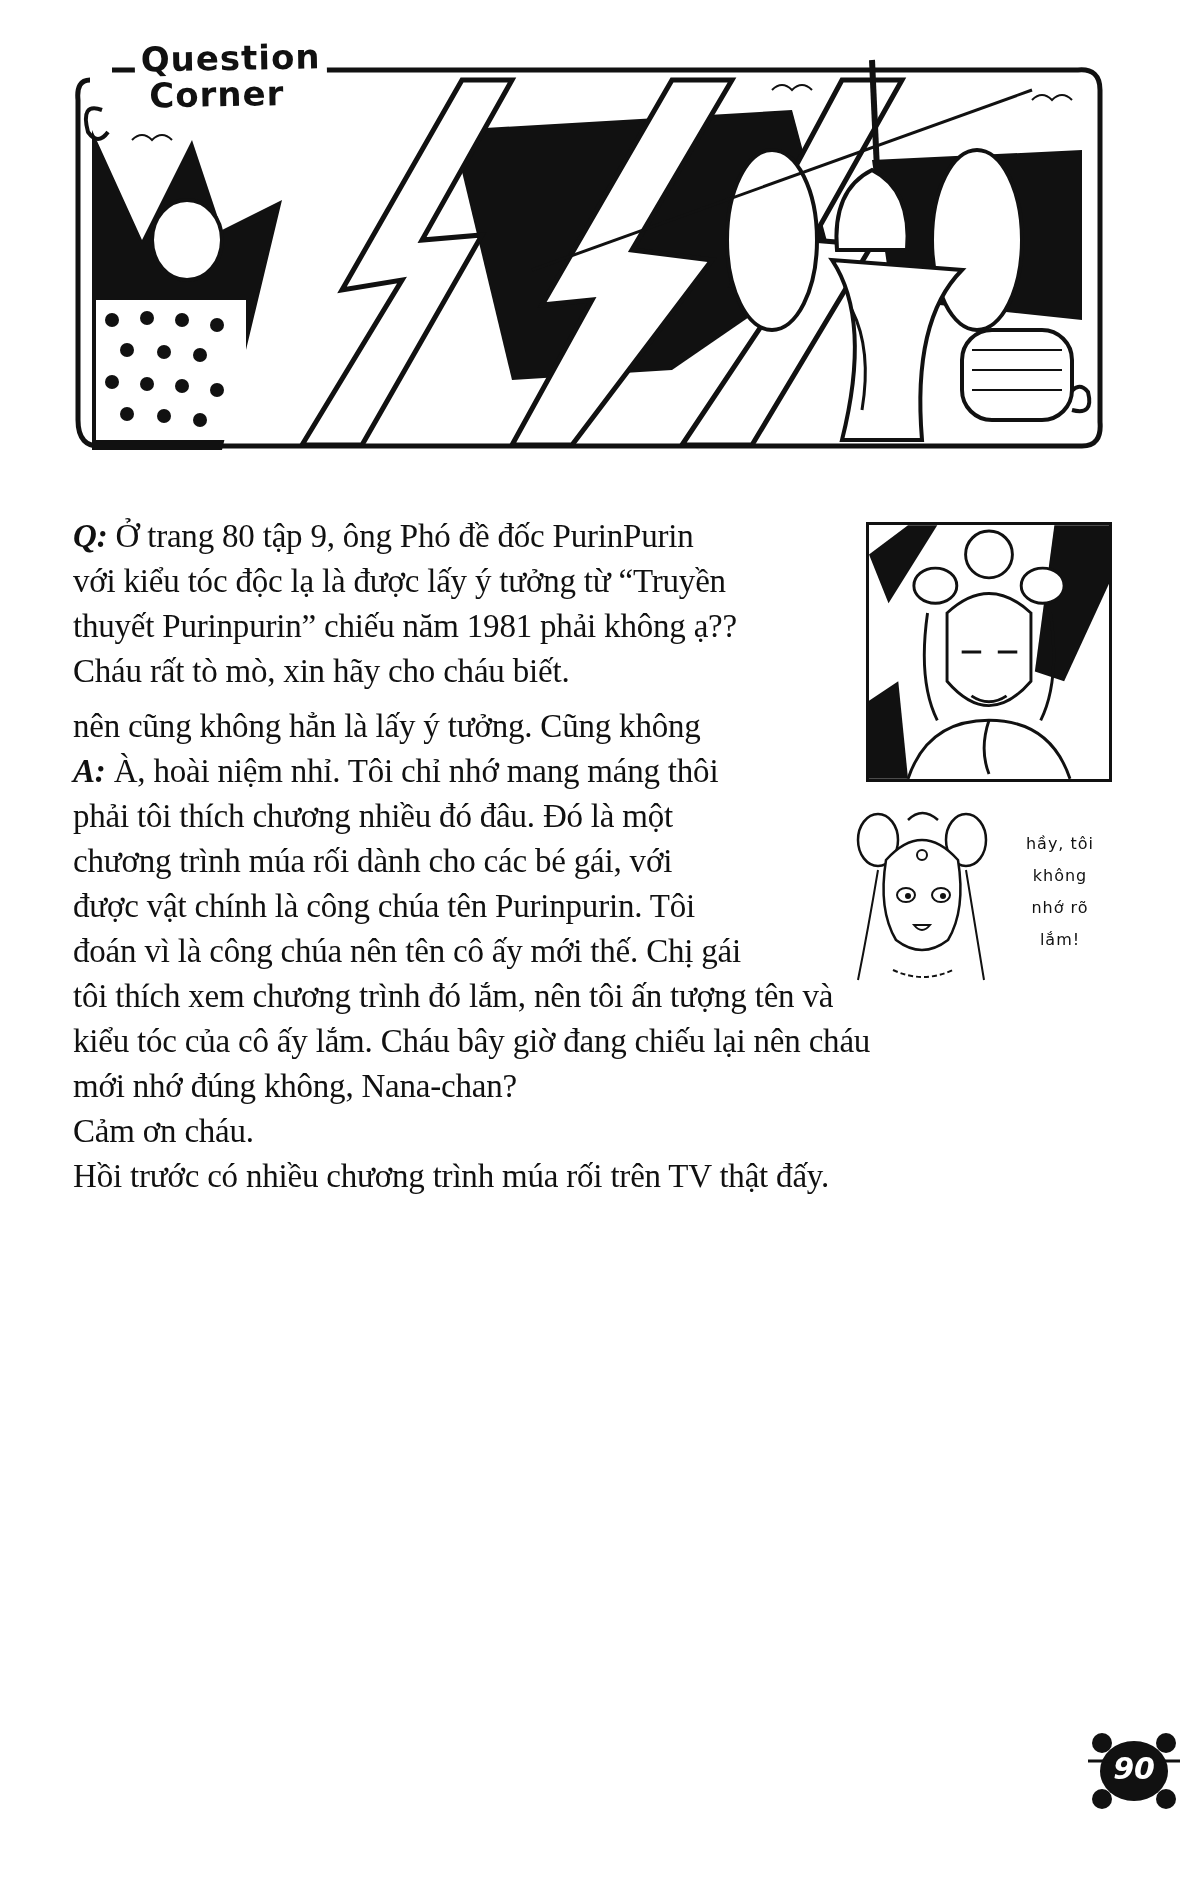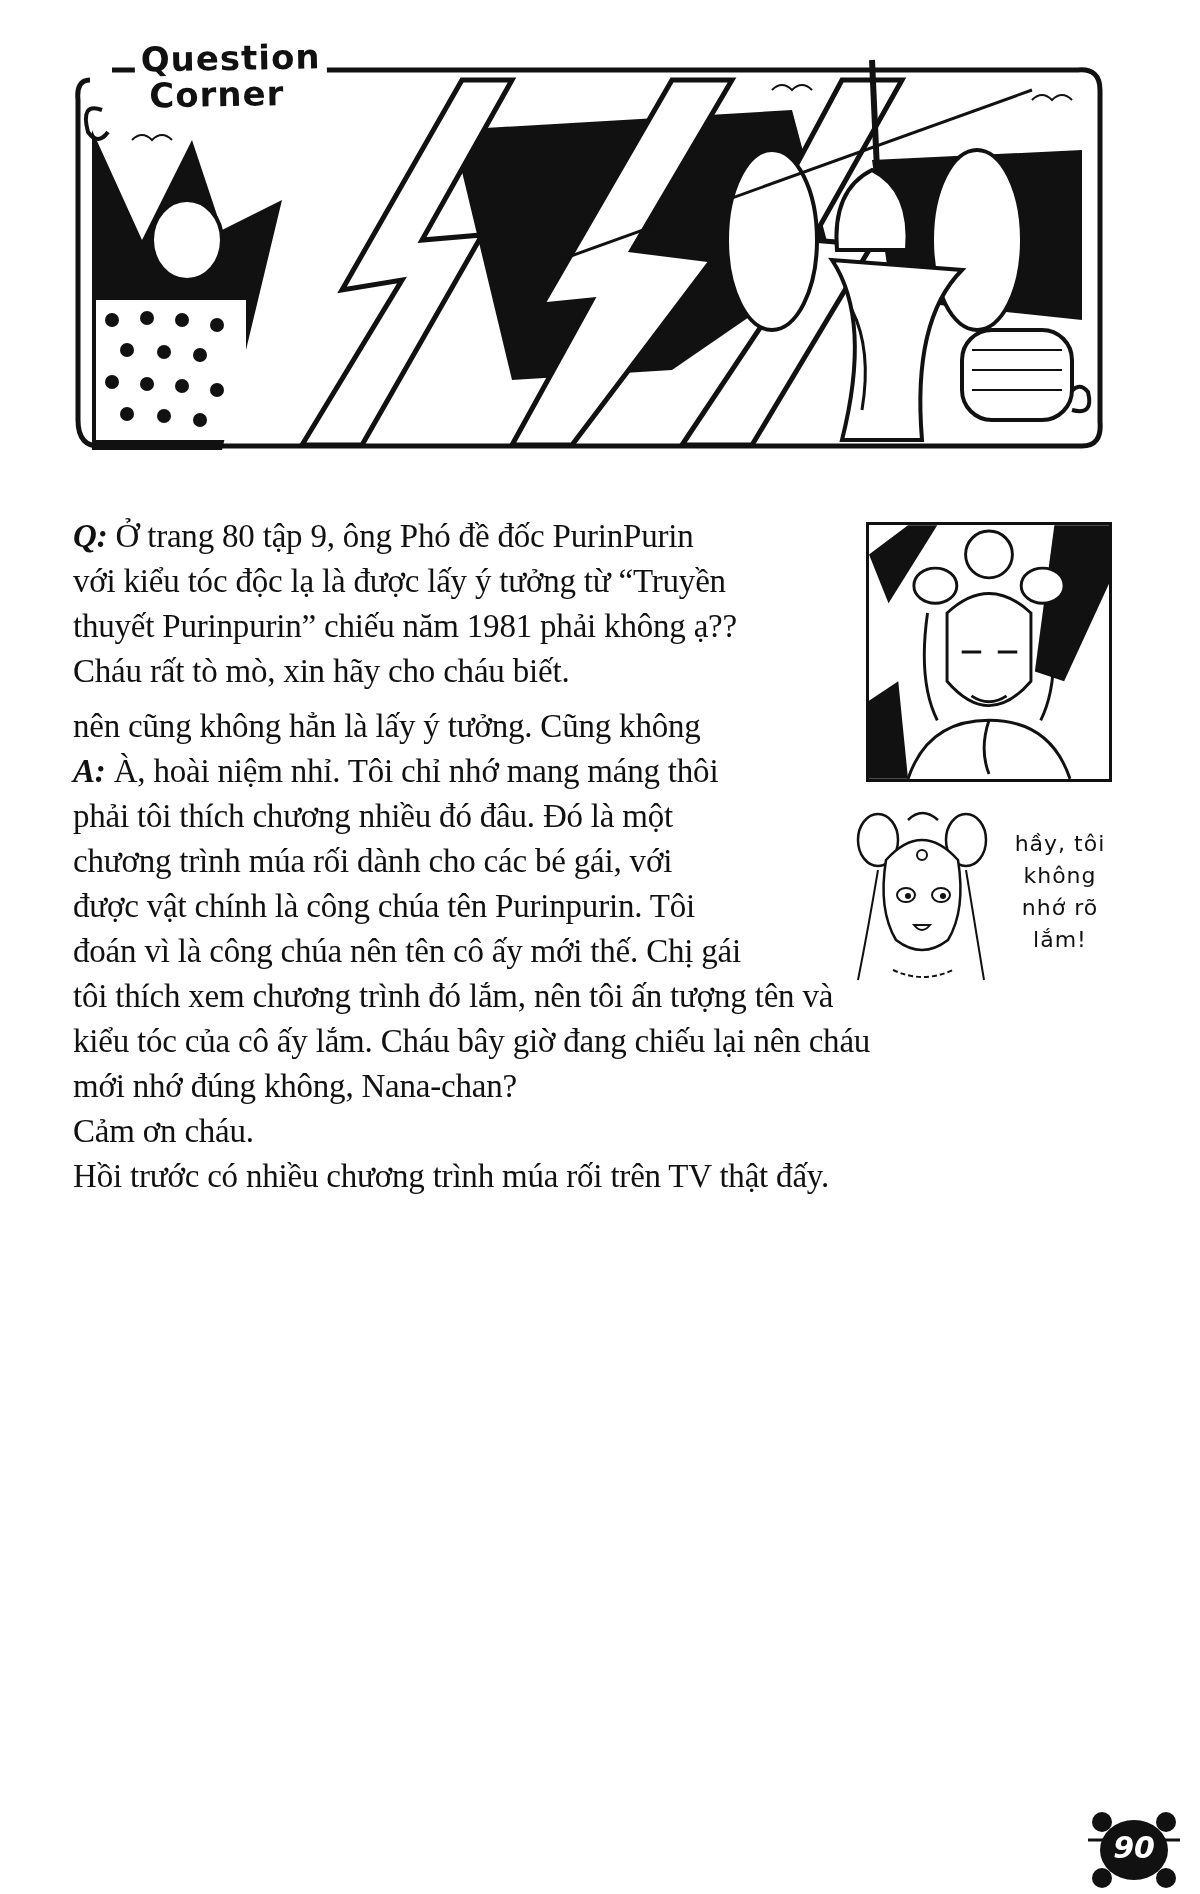--- a/index.html
+++ b/index.html
@@ -8,22 +8,22 @@
   .panel svg { width:100%; height:100%; display:block; }
   .corner-title { position:absolute; left:135px; top:40px; font-family:"DejaVu Sans", sans-serif; font-weight:bold; font-size:34px; line-height:36px; color:#111; letter-spacing:1px; background:#fff; padding:0 6px; transform:rotate(-1deg); }
   .qa { position:absolute; left:73px; top:502px; width:920px; font-size:33px; line-height:45px; letter-spacing:-0.2px;margin-top:12px; }
   .qa p { margin:0; }
   .qa .gap { height:10px; }
   .qa .lbl { font-style:italic; font-weight:bold; }
   .line { white-space:nowrap; }
   .portrait { position:absolute; left:866px; top:522px; width:246px; height:260px; border:3px solid #111; box-sizing:border-box; overflow:hidden; background:#fff; }
   .portrait svg, .girl svg { width:100%; height:100%; display:block; }
   .girl { position:absolute; left:848px; top:800px; width:146px; height:190px; }
-  .bubble-text { position:absolute; left:1000px; top:828px; width:120px; font-family:"DejaVu Sans", sans-serif; font-size:22px; line-height:32px; text-align:center; letter-spacing:1px; color:#111; }
-  .pagenum { position:absolute; left:1088px; top:1808px; width:92px; height:82px; }
+  .bubble-text { position:absolute; left:1000px; top:828px; width:120px; font-family:"DejaVu Sans", sans-serif; font-size:16px; line-height:32px; text-align:center; letter-spacing:1px; color:#111; }
+  .pagenum { position:absolute; left:1088px; top:1729px; width:92px; height:82px; }
   .pagenum svg { width:100%; height:100%; display:block; }
   .pagenum span { position:absolute; left:0; top:22px; width:100%; text-align:center; font-family:"DejaVu Sans", sans-serif; font-weight:bold; font-size:30px; color:#fff; font-style:italic; }
 </style>
 </head>
 <body>
 
 <div class="panel">
   <svg viewBox="0 0 1035 410" preserveAspectRatio="none">
 
     <path d="M18 30 Q4 30 6 50 L6 370 Q6 398 30 396 L1010 396 Q1030 396 1028 372 L1028 40 Q1028 18 1006 20 L40 20" fill="none" stroke="#111" stroke-width="5"></path>

